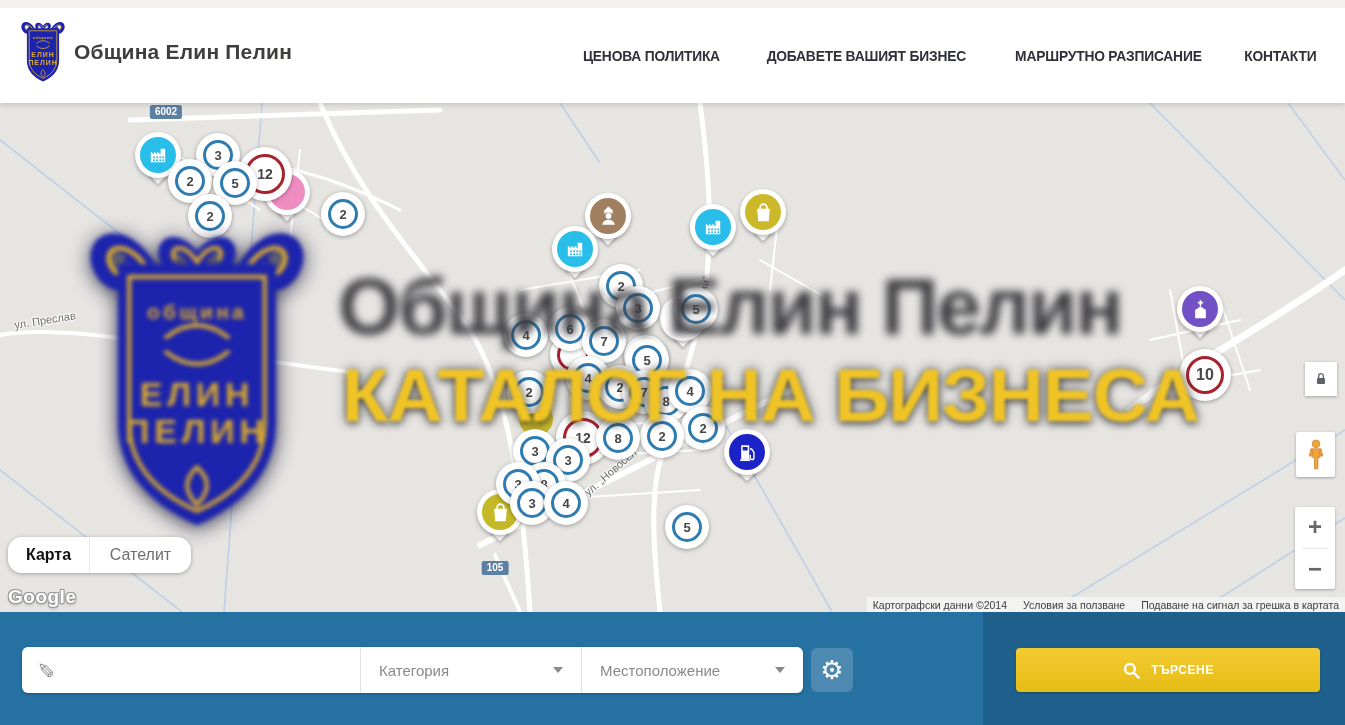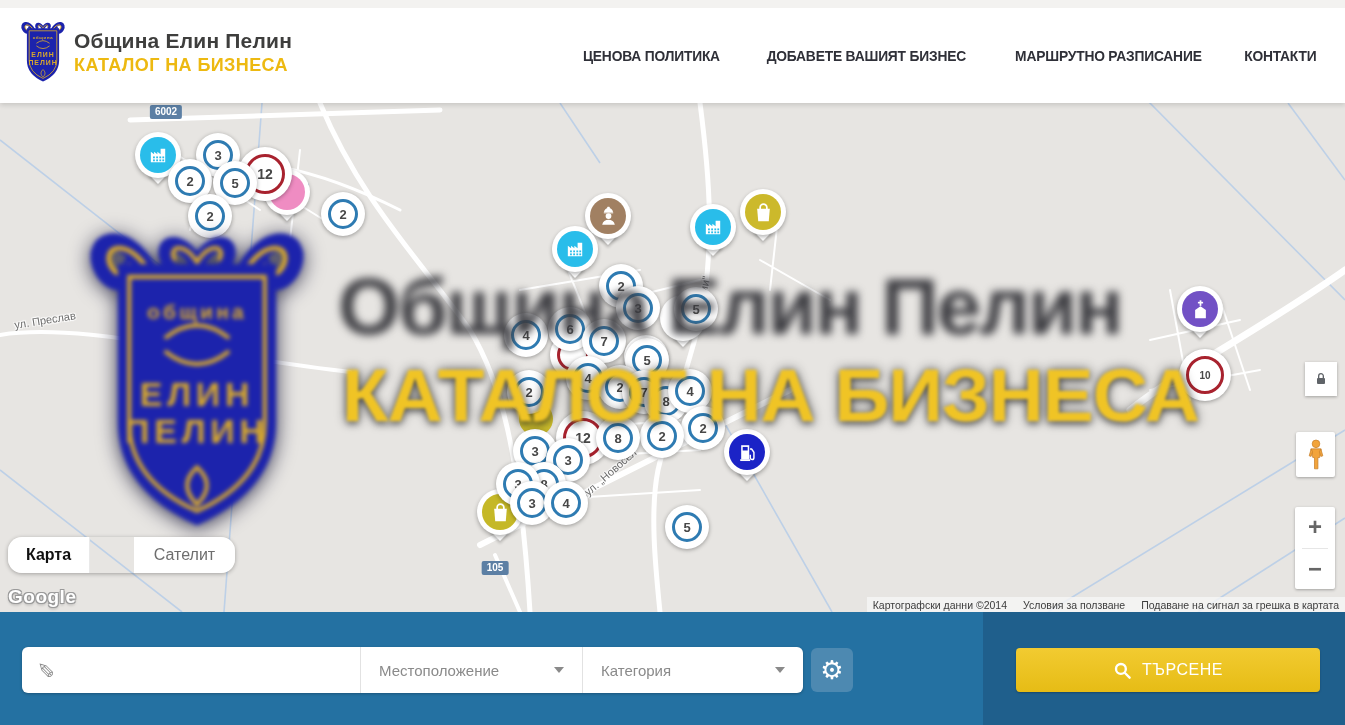--- a/index.html
+++ b/index.html
@@ -49,21 +49,21 @@
   .wm-emblem { position:absolute; left:84px; top:112px; width:226px; height:332px;
     filter:drop-shadow(0 3px 10px rgba(5,5,40,.8)) blur(2.2px); }
   .wm-line1 { position:absolute; left:338px; top:158px; font-size:80px; font-weight:bold; color:#3b3b40;
     letter-spacing:-2px; filter:blur(4px); white-space:nowrap; }
   .wm-line2 { position:absolute; left:342px; top:250px; font-size:74px; font-weight:bold; color:#f0c425;
     letter-spacing:-1px; filter:blur(1.6px); white-space:nowrap;
     text-shadow:0 0 10px rgba(35,35,35,.75), 0 3px 6px rgba(35,35,35,.5); transform:scaleX(1.03); transform-origin:left; }
 
   
   .layer-ctl { position:absolute; left:8px; top:434px; display:flex; z-index:60;
-    box-shadow:0 1px 4px rgba(0,0,0,.3); border-radius:14px; overflow:hidden;gap:44px; }
+    box-shadow:0 1px 4px rgba(0,0,0,.3); border-radius:14px; overflow:hidden; }
   .layer-btn { background:#fff; height:36px; display:flex; align-items:center; justify-content:center;
     font-size:16px; cursor:pointer; }
   .layer-btn.map-on { width:82px; font-weight:bold; color:#111; border-right:1px solid #e9e9e9; }
   .layer-btn.sat { width:101px; color:#6e6e6e; }
   .google-logo { position:absolute; left:8px; top:483px; z-index:60; color:#fff; font-size:19px; font-weight:bold;
     letter-spacing:.5px; text-shadow:-1px -1px 0 #9a9a9a,1px -1px 0 #9a9a9a,-1px 1px 0 #9a9a9a,1px 1px 0 #9a9a9a,0 2px 3px rgba(0,0,0,.25); }
   .attribution { position:absolute; right:0; bottom:0; height:15px; display:flex; align-items:center; gap:16px;
     background:rgba(245,245,245,.82); padding:0 6px; z-index:60; font-size:10.5px; color:#3c3c3c; }
   .attribution span { white-space:nowrap; }
   .lock-btn { position:absolute; left:1305px; top:259px; width:32px; height:34px; background:#fff; z-index:60;
@@ -93,21 +93,21 @@
   .sel-cell .sel-txt { font-size:15px; color:#8a8a8a; }
   .caret { width:0; height:0; border-left:5px solid transparent; border-right:5px solid transparent;
     border-top:6px solid #8a8a8a; }
   .cat-cell { width:221px; } .loc-cell { width:222px; }
   .gear-btn { position:absolute; left:811px; top:36px; width:42px; height:44px; background:#4d89b1;
     border-radius:6px; display:flex; align-items:center; justify-content:center; cursor:pointer; }
   .gear-glyph { color:#fff; font-size:26px; line-height:1; font-family:"DejaVu Sans", sans-serif; }
   .search-btn { position:absolute; left:1016px; top:36px; width:304px; height:44px; border:none; border-radius:4px;
     background:linear-gradient(#f2cb31,#e6bc15); display:flex; align-items:center; justify-content:center; gap:10px;
     cursor:pointer; box-shadow:0 1px 2px rgba(0,0,0,.25); }
-  .search-btn span { color:#fff; font-weight:normal; font-size:16px; letter-spacing:.5px;
+  .search-btn span { color:#fff; font-weight:bold; font-size:12px; letter-spacing:.5px;
     font-family:"Liberation Sans", sans-serif; }
   .search-btn svg { width:19px; height:19px; }
 
   
   .em-small { fill:#d8a92c; font-size:13px; text-anchor:middle; letter-spacing:2px; font-weight:bold; }
   .em-big { fill:#d8a92c; font-size:21px; font-weight:bold; text-anchor:middle; letter-spacing:3px; }
 </style>
 </head>
 <body>
 
@@ -126,21 +126,20 @@
       <path d="M21 30 h98 v98 q0 42 -49 64 q-49 -22 -49 -64 z" fill="#1c23ac"></path>
       <path d="M28 38 h84 v90 q0 36 -42 55 q-42 -19 -42 -55 z" fill="none" stroke="#d8a92c" stroke-width="2.5"></path>
       <text class="em-small" x="70" y="64">община</text>
       <path d="M50 76 q20 -16 40 0 M50 84 q20 16 40 0" stroke="#d8a92c" stroke-width="2.5" fill="none"></path>
       <text class="em-big" x="70" y="118">ЕЛИН</text>
       <text class="em-big" x="70" y="141">ПЕЛИН</text>
       <path d="M70 156 c-10 9 -6 17 0 23 c6 -6 10 -14 0 -23 z" fill="none" stroke="#d8a92c" stroke-width="2.5"></path>
     </svg>
     <div class="brand-text">
       <div class="brand-title">Община Елин Пелин</div>
-      <div class="brand-subtitle">КАТАЛОГ НА БИЗНЕСА</div>
     </div>
   </div>
   <nav class="nav">
     <a href="#">ЦЕНОВА ПОЛИТИКА</a>
     <a href="#">ДОБАВЕТЕ ВАШИЯТ БИЗНЕС</a>
     <a href="#">МАРШРУТНО РАЗПИСАНИЕ</a>
     <a href="#">КОНТАКТИ</a>
   </nav>
 </div>
 
@@ -402,21 +401,21 @@
       <div class="cluster" style="left: 510px; top: 378px; width: 44px; height: 44px;">
         <div class="ring" style="width: 30px; height: 30px; border: 3px solid rgb(46, 123, 178); font-size: 13px;">3</div>
       </div>
       <div class="cluster" style="left: 544px; top: 378px; width: 44px; height: 44px;">
         <div class="ring" style="width: 30px; height: 30px; border: 3px solid rgb(46, 123, 178); font-size: 13px;">4</div>
       </div>
       <div class="cluster" style="left: 665px; top: 402px; width: 44px; height: 44px;">
         <div class="ring" style="width: 30px; height: 30px; border: 3px solid rgb(46, 123, 178); font-size: 13px;">5</div>
       </div>
       <div class="cluster" style="left: 1179px; top: 246px; width: 52px; height: 52px;">
-        <div class="ring" style="width: 38px; height: 38px; border: 3px solid rgb(168, 34, 46); font-size: 10px;">10</div>
+        <div class="ring" style="width: 38px; height: 38px; border: 3px solid rgb(168, 34, 46); font-size: 16px;">10</div>
       </div>
     </div>
 
   <div class="watermark">
     <svg class="wm-emblem" viewBox="0 0 140 205">
       <g fill="none" stroke-linecap="round">
         <path d="M40 34 C24 6 2 16 12 34 C19 46 34 42 30 30" stroke="#1c23ac" stroke-width="11"></path>
         <path d="M40 34 C26 12 10 20 17 32 C21 39 30 37 28 31" stroke="#d8a92c" stroke-width="3"></path>
         <path d="M100 34 C116 6 138 16 128 34 C121 46 106 42 110 30" stroke="#1c23ac" stroke-width="11"></path>
         <path d="M100 34 C114 12 130 20 123 32 C119 39 110 37 112 31" stroke="#d8a92c" stroke-width="3"></path>
@@ -466,26 +465,26 @@
     <div class="zoom-btn">−</div>
   </div>
 </div>
 
 <div class="searchbar">
   <div class="right-panel"></div>
   <div class="input-group">
     <div class="kw-cell">
       <div class="pencil">✎</div>
     </div>
+    <div class="sel-cell cat-cell">
+      <span class="sel-txt">Категория</span>
+      <span class="caret"></span>
+    </div>
     <div class="sel-cell loc-cell">
       <span class="sel-txt">Местоположение</span>
-      <span class="caret"></span>
-    </div>
-    <div class="sel-cell cat-cell">
-      <span class="sel-txt">Категория</span>
       <span class="caret"></span>
     </div>
   </div>
   <div class="gear-btn">
     <span class="gear-glyph">⚙</span>
   </div>
   <button class="search-btn">
     <svg viewBox="0 0 24 24" fill="none" stroke="#fff" stroke-width="3" stroke-linecap="round">
       <circle cx="10" cy="10" r="6.2"></circle>
         <path d="M14.8 14.8 L21 21"></path>

